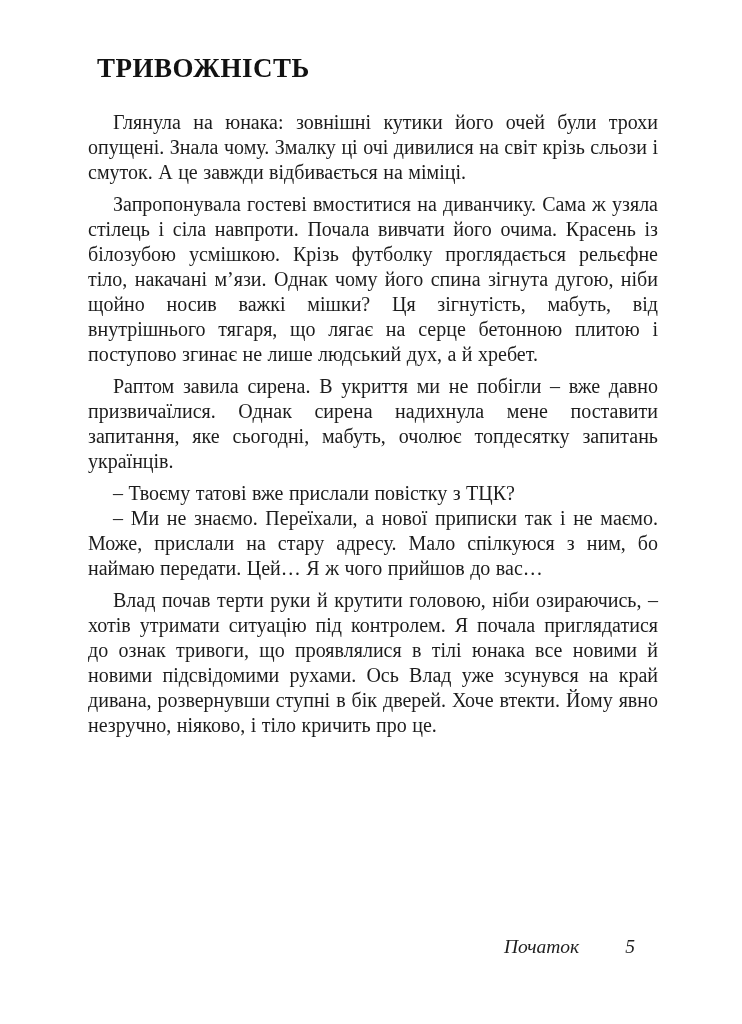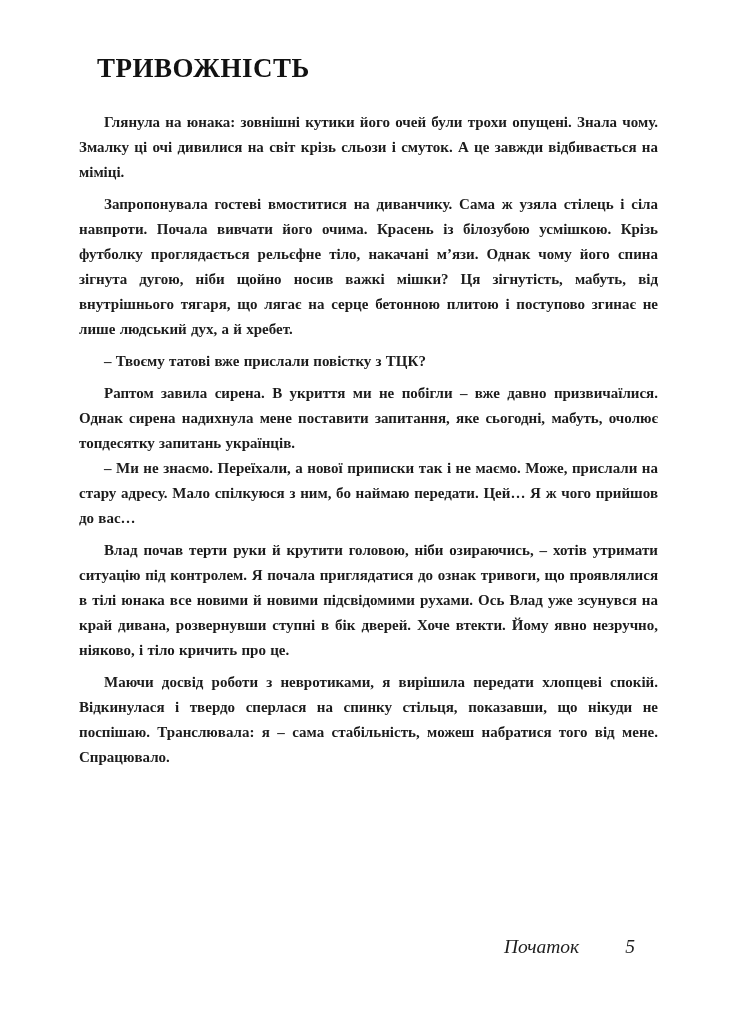--- a/index.html
+++ b/index.html
@@ -20,27 +20,26 @@
   }
   .chapter-title {
     font-size: 27px;
     line-height: 32px;
     font-weight: bold;
     letter-spacing: 0.5px;
     color: #121212;
     margin: 0 0 26px 25px;
   }
   .para {
-    margin: 7px 0 0 7px;
-    font-size: 15px;
+    margin: 7px 0 0 16px;
+    font-size: 20px;
     line-height: 25px;
     text-align: justify;
     text-indent: 25px;
     word-spacing: 0.5px;
-    font-weight: bold;
   }
   .para.first {
     margin-top: 0;
   }
   .para.no-gap {
     margin-top: 0;
   }
   .footer {
     position: absolute;
     top: 936px;
@@ -58,27 +57,26 @@
 </head>
 <body>
 
 <div class="page">
   <h1 class="chapter-title">ТРИВОЖНІСТЬ</h1>
 
   <p class="para first">Глянула на юнака: зовнішні кутики його очей були трохи опущені. Знала чому. Змалку ці очі дивилися на світ крізь сльози і смуток. А це завжди відбивається на міміці.</p>
 
   <p class="para">Запропонувала гостеві вмоститися на диванчику. Сама ж узяла стілець і сіла навпроти. Почала вивчати його очима. Красень із білозубою усмішкою. Крізь футболку проглядається рельєфне тіло, накачані м’язи. Однак чому його спина зігнута дугою, ніби щойно носив важкі мішки? Ця зігнутість, мабуть, від внутрішнього тягаря, що лягає на серце бетонною плитою і поступово згинає не лише людський дух, а й хребет.</p>
 
+  <p class="para">Раптом завила сирена. В укриття ми не побігли – вже давно призвичаїлися. Однак сирена надихнула мене поставити запитання, яке сьогодні, мабуть, очолює топдесятку запитань українців.</p>
+
   <p class="para">– Твоєму татові вже прислали повістку з ТЦК?</p>
-
-  <p class="para">Раптом завила сирена. В укриття ми не побігли – вже давно призвичаїлися. Однак сирена надихнула мене поставити запитання, яке сьогодні, мабуть, очолює топдесятку запитань українців.</p>
 
   <p class="para no-gap">– Ми не знаємо. Переїхали, а нової приписки так і не маємо. Може, прислали на стару адресу. Мало спілкуюся з ним, бо наймаю передати. Цей… Я ж чого прийшов до вас…</p>
 
   <p class="para">Влад почав терти руки й крутити головою, ніби озираючись, – хотів утримати ситуацію під контролем. Я почала приглядатися до ознак тривоги, що проявлялися в тілі юнака все новими й новими підсвідомими рухами. Ось Влад уже зсунувся на край дивана, розвернувши ступні в бік дверей. Хоче втекти. Йому явно незручно, ніяково, і тіло кричить про це.</p>
 
-  <p class="para">Маючи досвід роботи з невротиками, я вирішила передати хлопцеві спокій. Відкинулася і твердо сперлася на спинку стільця, показавши, що нікуди не поспішаю. Транслювала: я – сама стабільність, можеш набратися того від мене. Спрацювало.</p>
 
   <div class="footer">
     <span class="footer-section">Початок</span>
     <span class="footer-page">5</span>
   </div>
 </div>
 
 </body></html>

